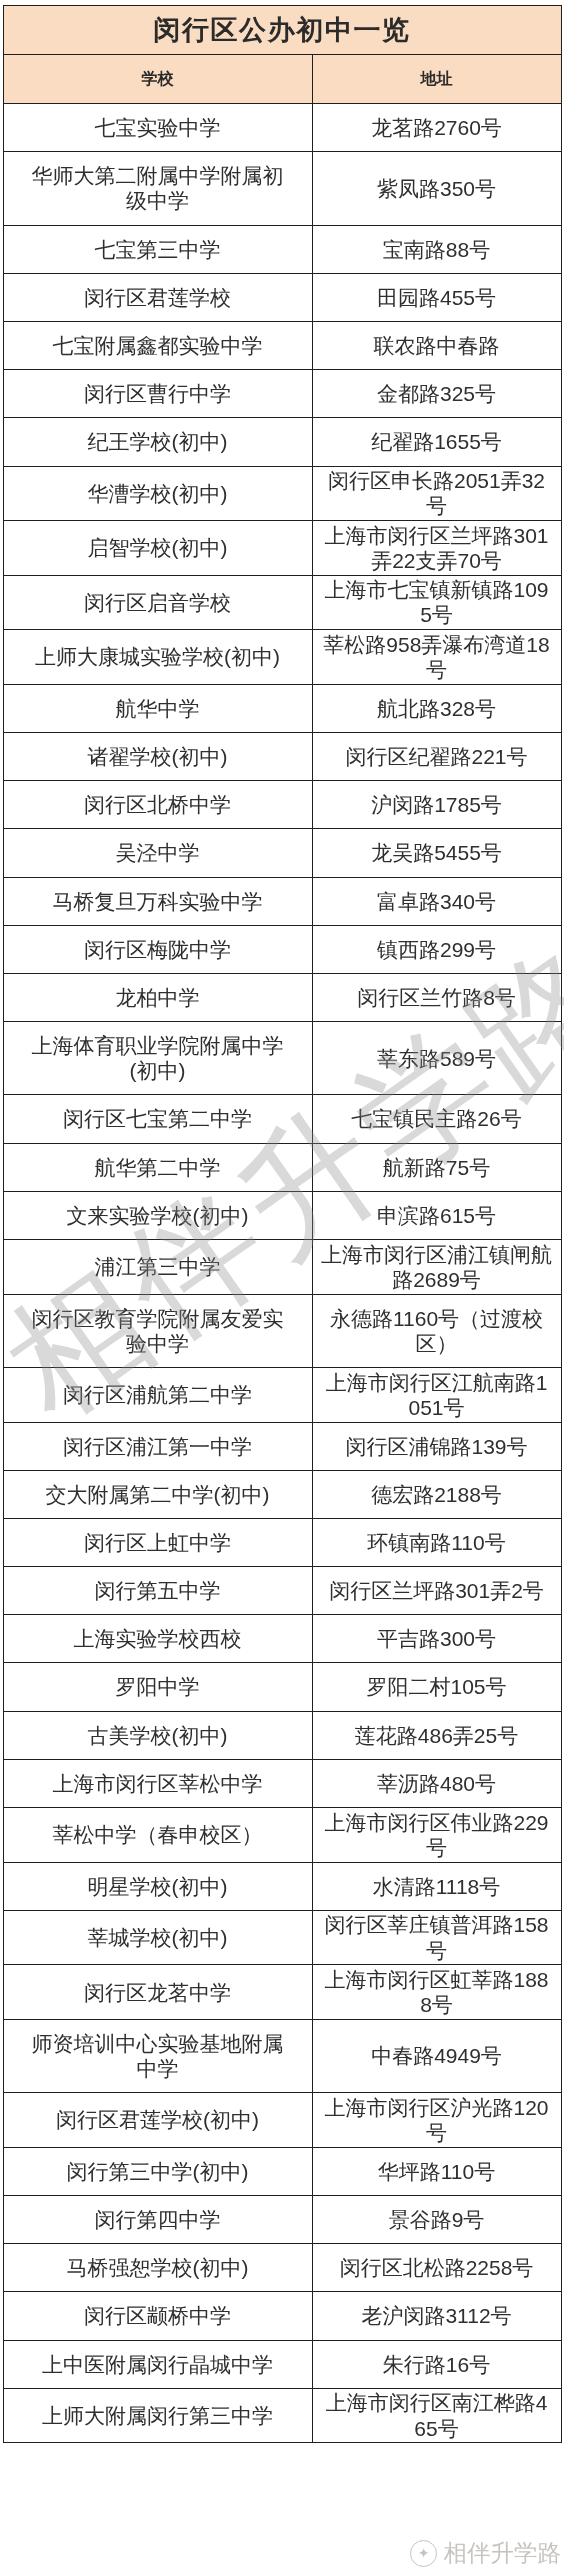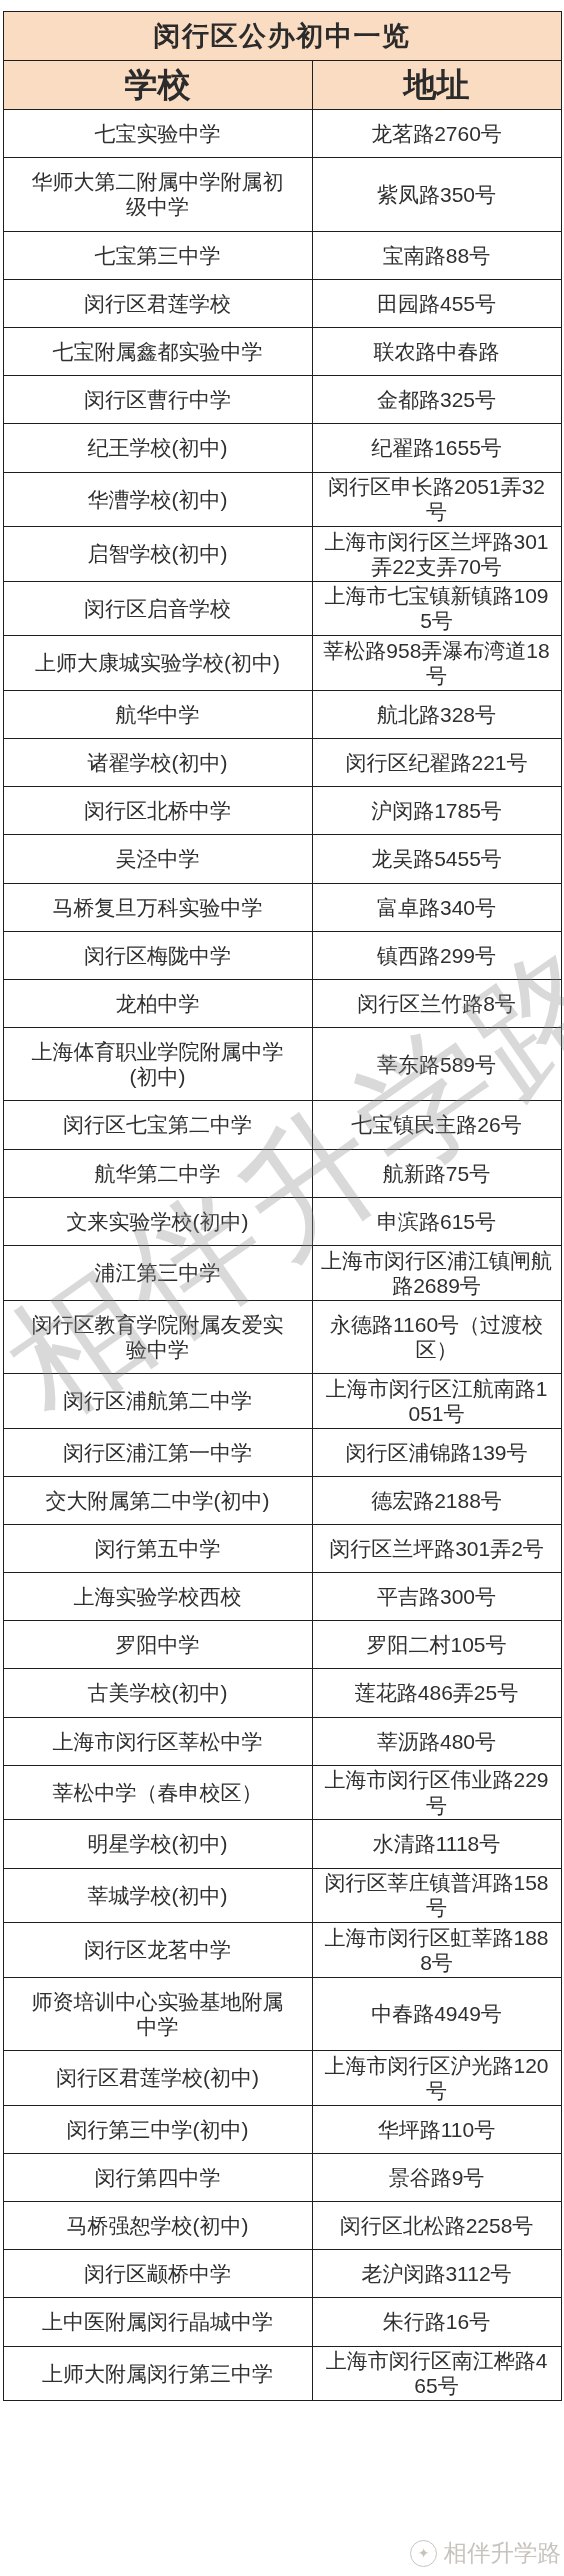--- a/index.html
+++ b/index.html
@@ -17,21 +17,21 @@
     color: var(--text-color);
   }
   .page {
     position: relative;
     width: 564px; height: 2576px;
     overflow: hidden;
     background: #ffffff;
   }
   table.school-table {
     width: 558px;
-    margin: 11px auto 0 auto;
+    margin: 5px auto 0 auto;
     border-collapse: collapse;
     table-layout: fixed;
   }
   col.col-school { width: 309px; }
   col.col-addr  { width: 249px; }
   .school-table th, .school-table td {
     border: 0.8px solid var(--border-color);
     text-align: center;
     vertical-align: middle;
     word-break: break-all;
@@ -40,21 +40,21 @@
     height: 46px;
     background: var(--header-bg);
     font-size: 27px;
     font-weight: bold;
     letter-spacing: 1.6px;
     color: #2b2b2b;
   }
   tr.header-row th {
     height: 46px;
     background: var(--header-bg);
-    font-size: 33px;
+    font-size: 16px;
     font-weight: bold;
     color: #2b2b2b;
   }
   tbody tr { height: 47px; }
   tbody td {
     font-size: 21px;
     line-height: 1.2;
     padding: 1.6px 7.8px;
     background: #ffffff;
   }
@@ -216,20 +216,24 @@
         </tr>
         <tr>
           <td class="cell-school">闵行区浦江第一中学</td>
           <td class="cell-addr">闵行区浦锦路139号</td>
         </tr>
         <tr>
           <td class="cell-school">交大附属第二中学(初中)</td>
           <td class="cell-addr">德宏路2188号</td>
         </tr>
         <tr>
+          <td class="cell-school">闵行区上虹中学</td>
+          <td class="cell-addr">环镇南路110号</td>
+        </tr>
+        <tr>
           <td class="cell-school">闵行第五中学</td>
           <td class="cell-addr">闵行区兰坪路301弄2号</td>
         </tr>
         <tr>
           <td class="cell-school">上海实验学校西校</td>
           <td class="cell-addr">平吉路300号</td>
         </tr>
         <tr>
           <td class="cell-school">罗阳中学</td>
           <td class="cell-addr">罗阳二村105号</td>

